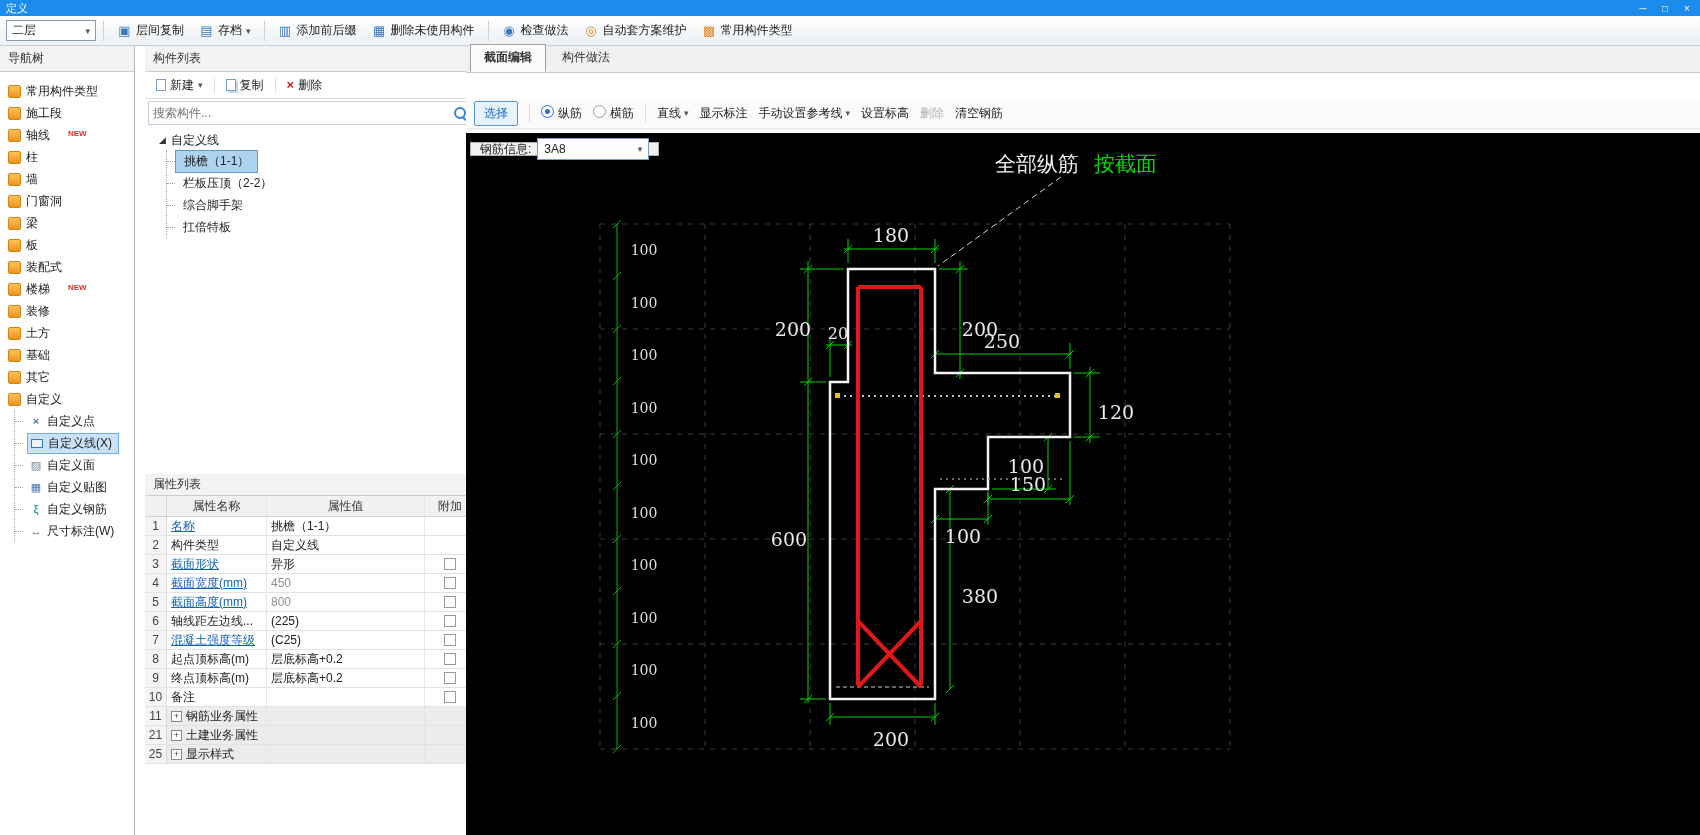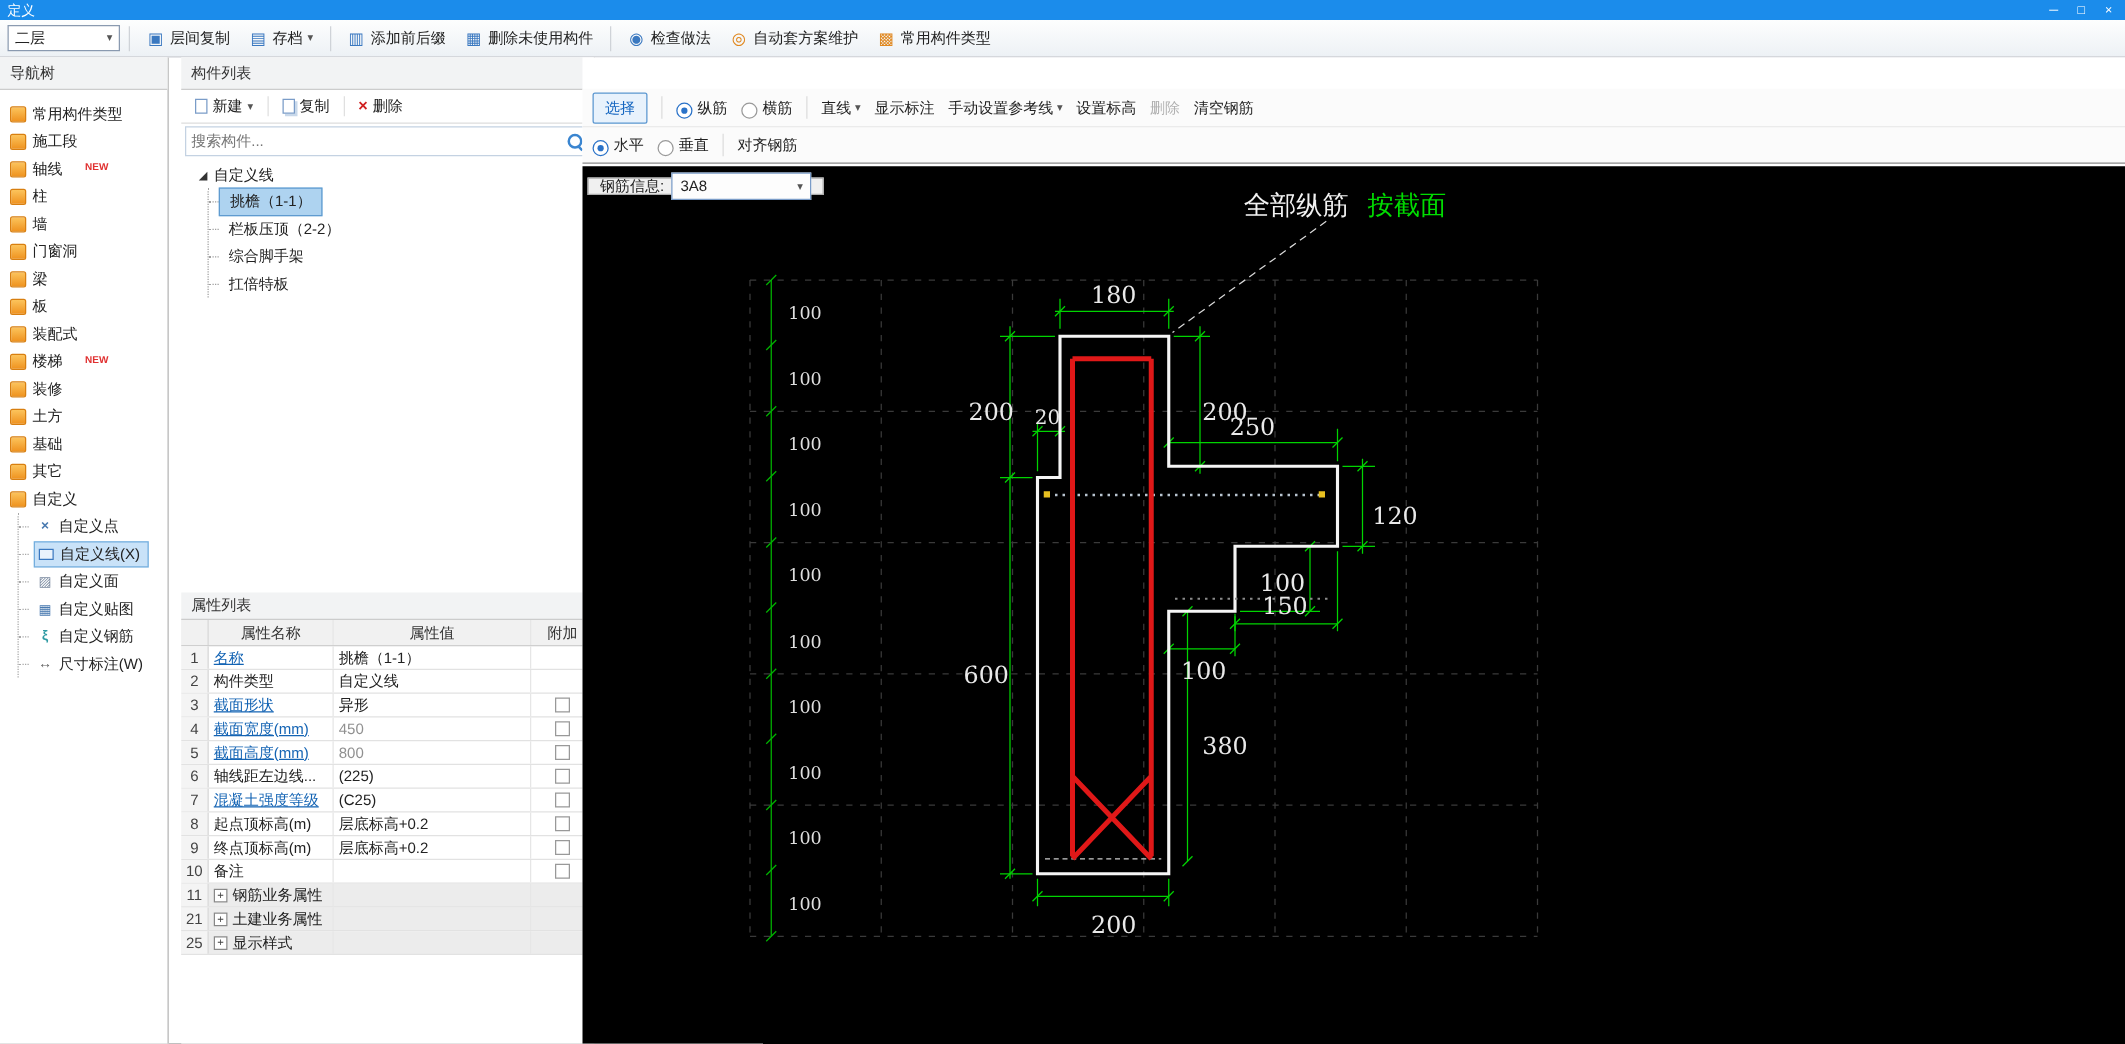--- a/index.html
+++ b/index.html
@@ -83,21 +83,21 @@
   .expander{width:11px;height:11px;border:1px solid #888;background:#fff;font-size:9px;line-height:9px;
             text-align:center;display:inline-block;margin-right:4px;color:#444;flex:0 0 11px;}
 
   
   .etabs{height:27px;background:#eef0f2;border-bottom:1px solid #c8c8c8;display:flex;align-items:flex-end;padding-left:4px;gap:2px;}
   .etab{padding:4px 13px 5px;font-size:12px;color:#333;border:1px solid transparent;}
   .etab.active{background:#fbfbfb;border:1px solid #a0a0a0;border-bottom:1px solid #fbfbfb;font-weight:bold;}
   .etb1{height:31px;background:#fbfbfb;border-bottom:1px solid #e6e6e6;display:flex;align-items:center;gap:11px;padding-left:8px;margin-top:25px;}
   .etb2{height:29px;background:#fbfbfb;border-bottom:1px solid #8a8a8a;display:flex;align-items:center;gap:11px;padding-left:8px;}
   .sel-btn{padding:3px 9px;border:1px solid #5a96d0;color:#1566c0;background:#e8f2fc;border-radius:2px;}
-  .radio-wrap{display:flex;align-items:flex-end;gap:4px;}
+  .radio-wrap{display:flex;align-items:flex-start;gap:4px;}
   .radio{width:13px;height:13px;border:1px solid #9a9a9a;border-radius:50%;background:#fff;position:relative;display:inline-block;}
   .radio.on{border-color:#2a72c8;}
   .radio.on::after{content:"";position:absolute;left:3px;top:3px;width:5px;height:5px;border-radius:50%;background:#2a72c8;}
   .ebtn{color:#222;display:flex;align-items:center;gap:3px;}
   .ebtn.disabled{color:#b0b0b0;}
   .esep{width:1px;height:18px;background:#ddd;}
 
   .canvas{position:absolute;left:0;top:87px;width:1234px;height:702px;background:#000;}
   .rebar-info{position:absolute;left:4px;top:9px;height:14px;background:#f0f0f0;border:1px solid #aeaeae;
               border-radius:0;display:flex;align-items:center;gap:6px;padding:0 9px;z-index:2;}
@@ -433,20 +433,24 @@
             <span class="expander">+</span>
             <span>显示样式</span>
           </div>
         <div class="c-val"></div>
         <div class="c-att"></div>
       </div>
     </div>
   </div>
 
   <div class="editor-panel">
+    <div class="etabs">
+      <div class="etab active">截面编辑</div>
+      <div class="etab">构件做法</div>
+    </div>
     <div class="etb1">
       <div class="sel-btn">选择</div>
       <div class="esep"></div>
       <div class="radio-wrap">
         <span class="radio on"></span>
         <span>纵筋</span>
       </div>
       <div class="radio-wrap">
         <span class="radio"></span>
         <span>横筋</span>

